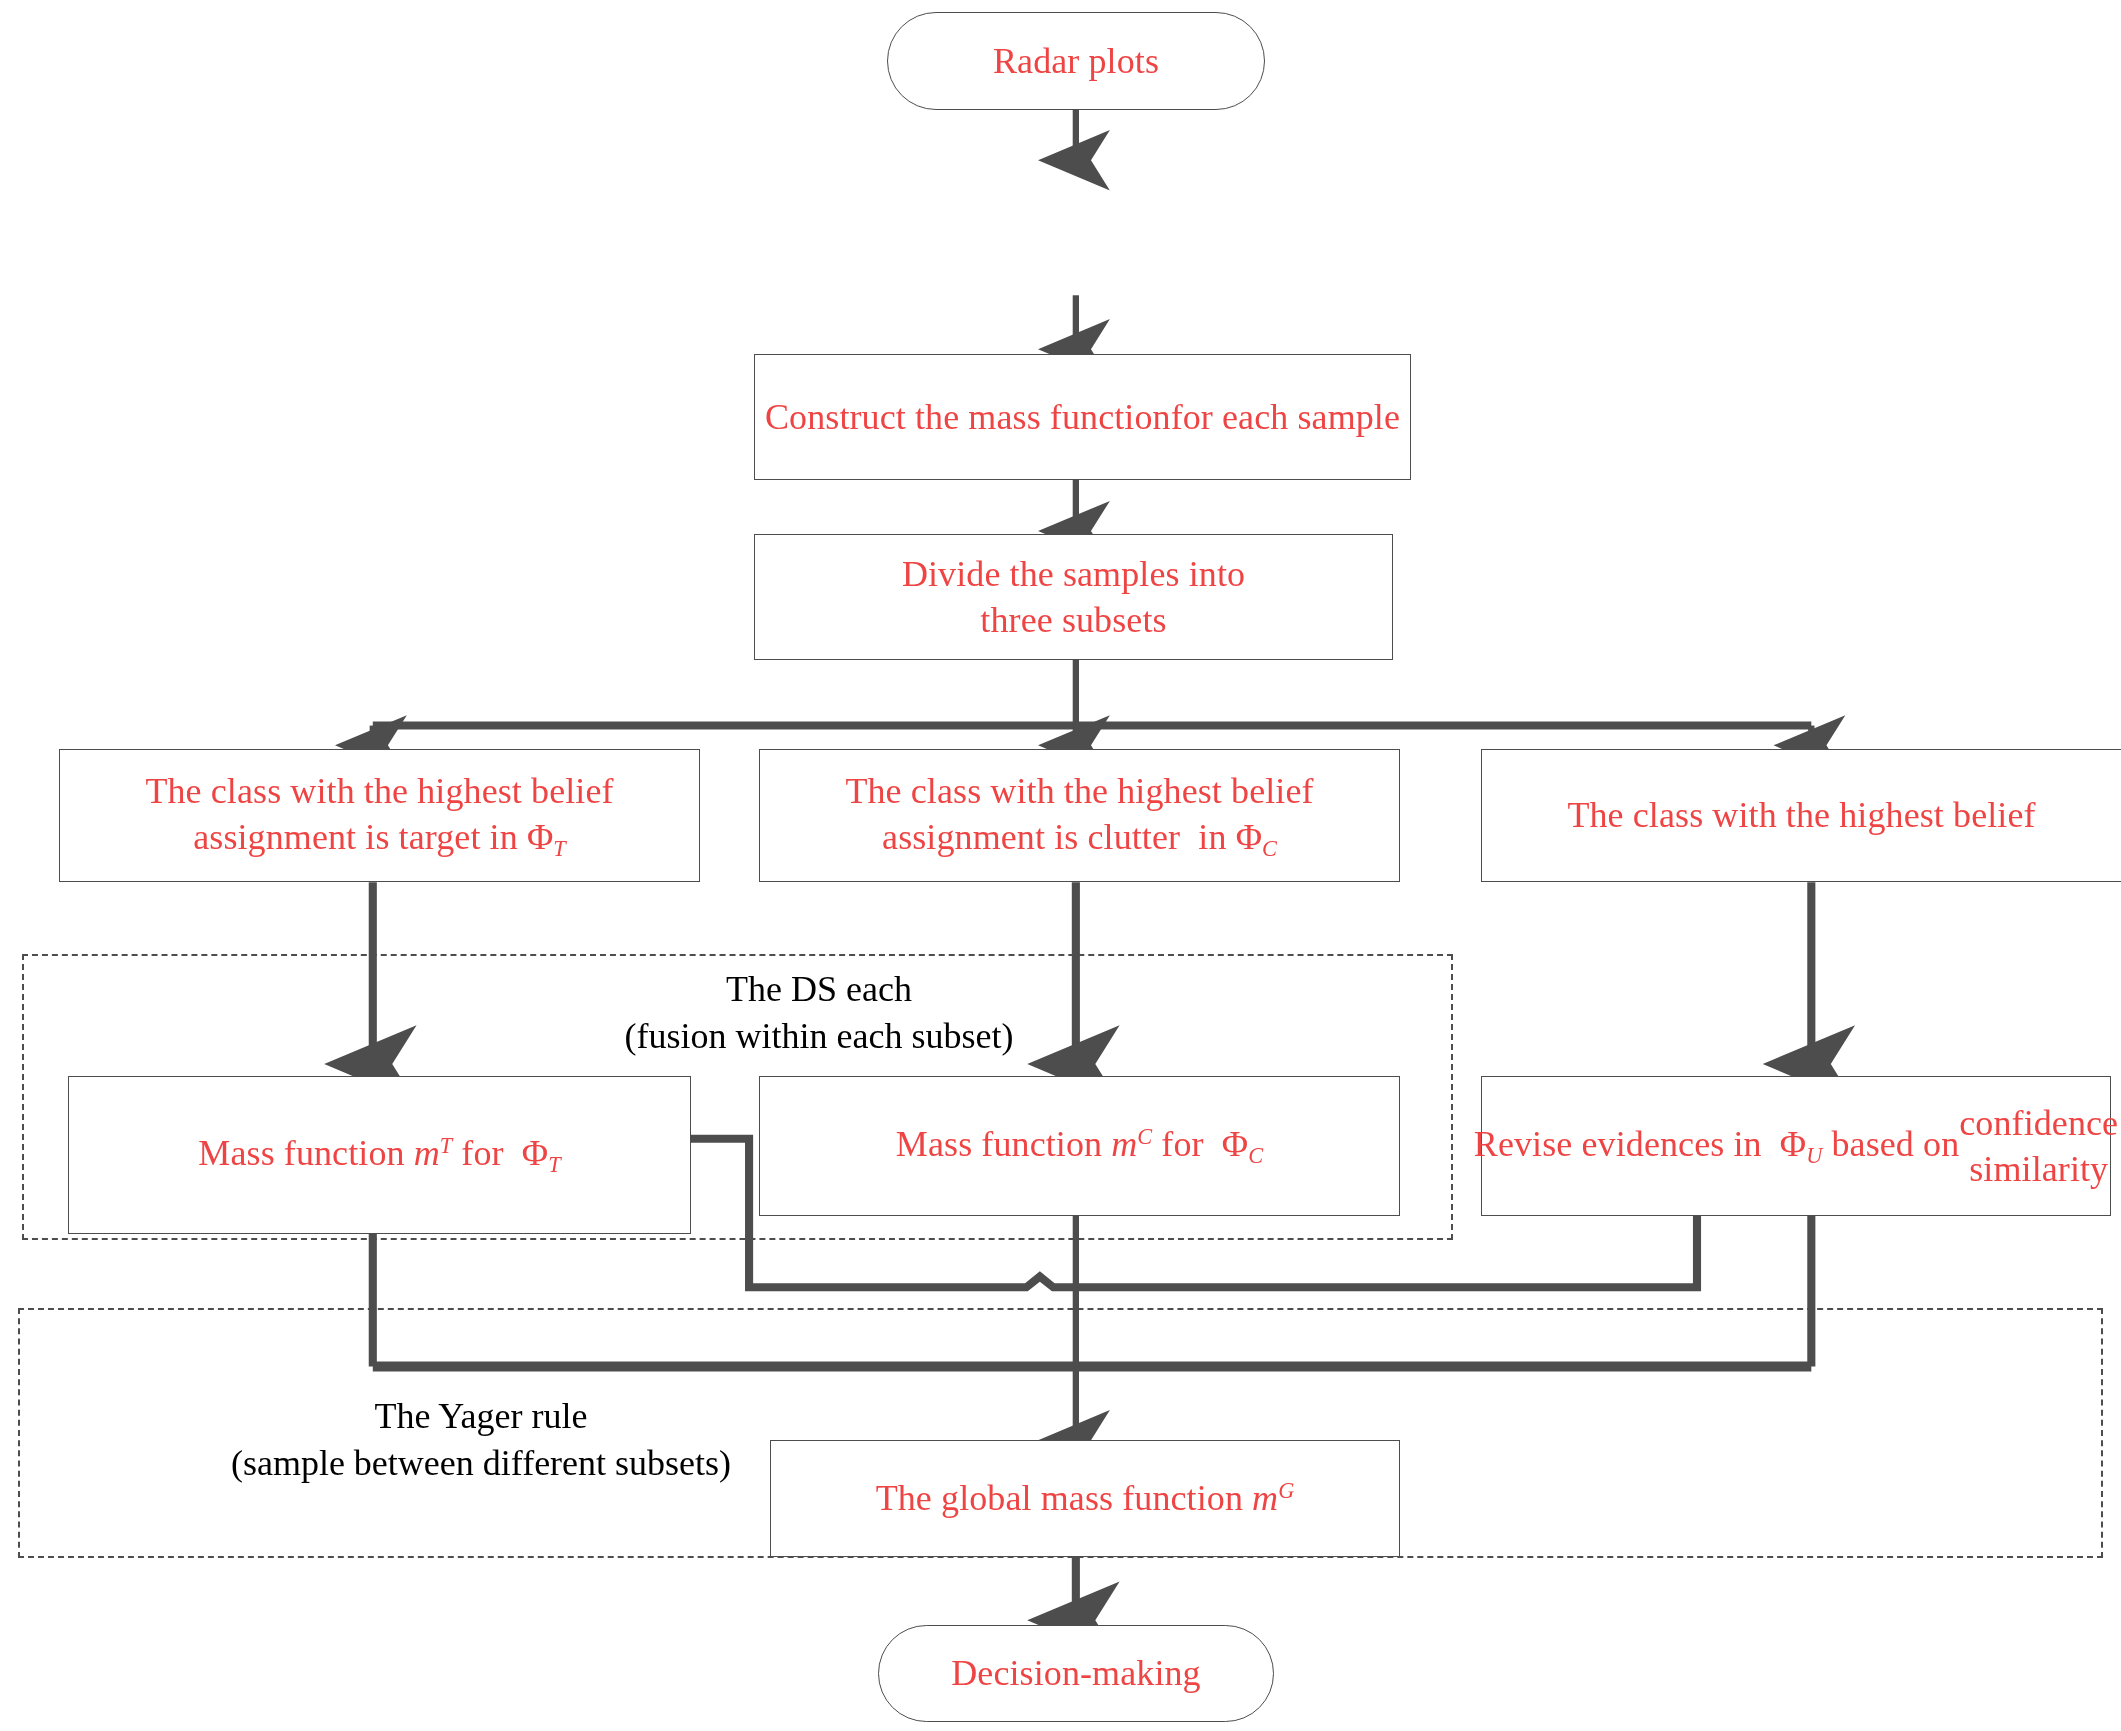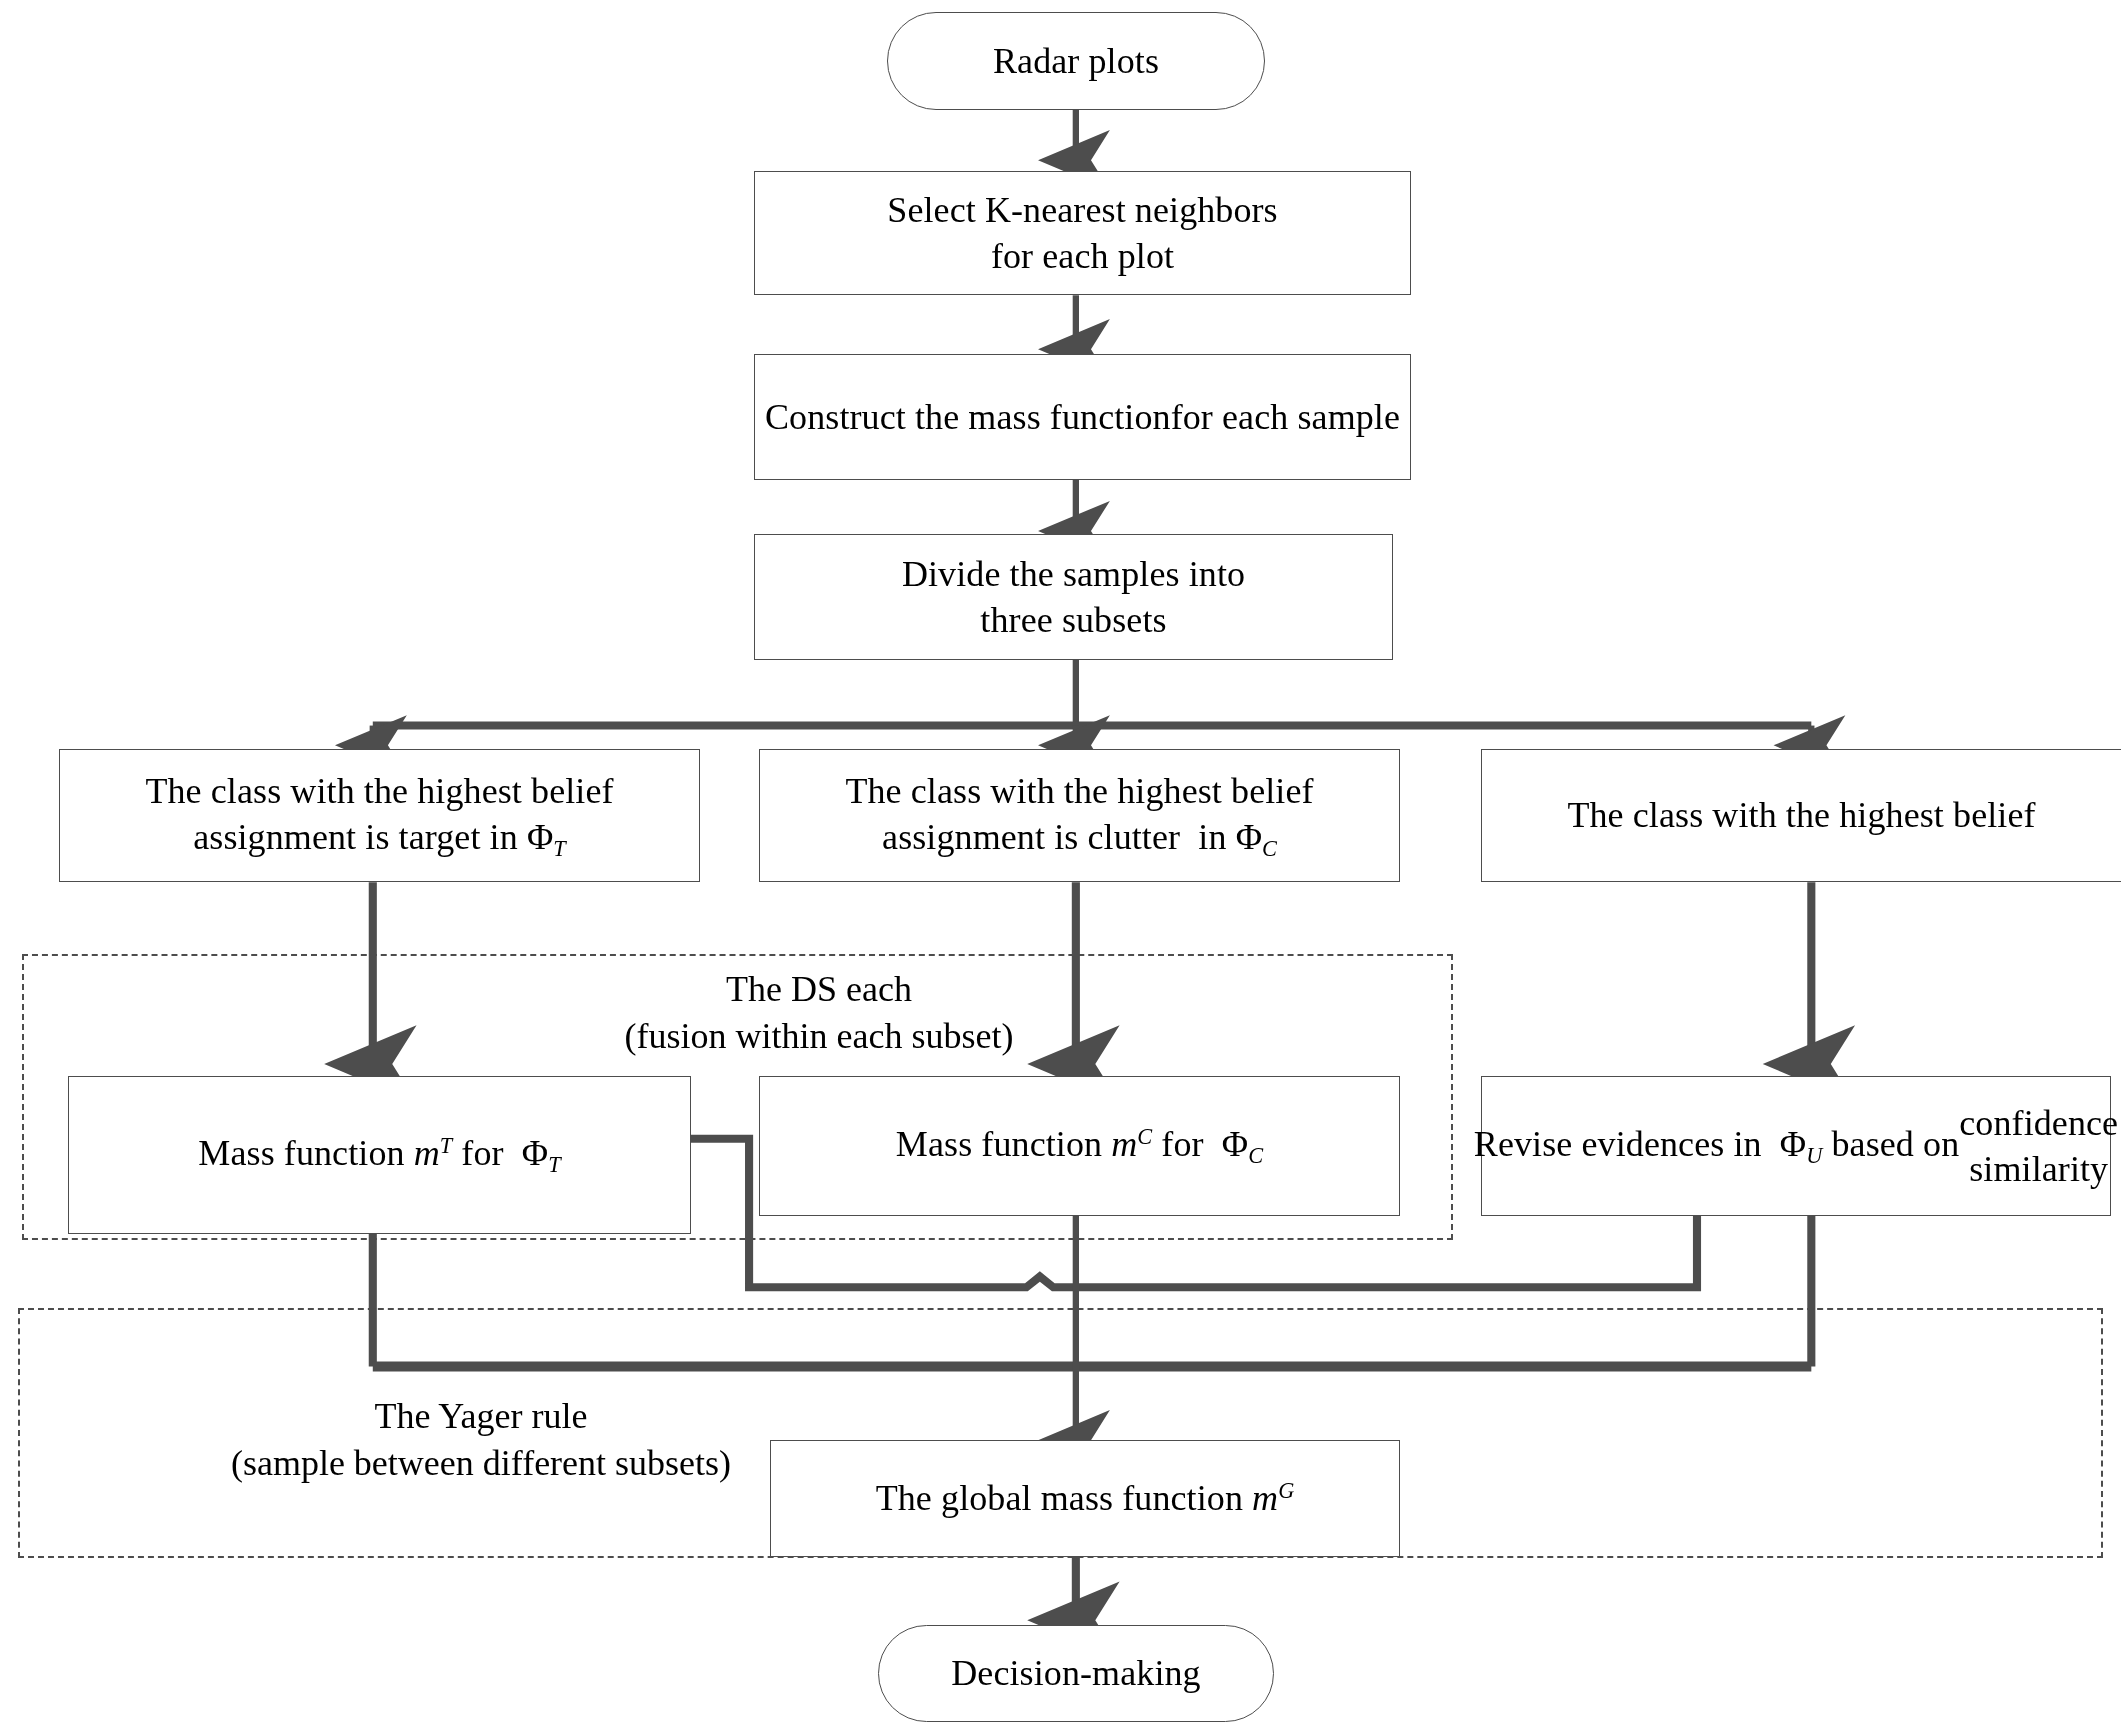--- a/index.html
+++ b/index.html
@@ -1,20 +1,20 @@
 <!DOCTYPE html>
 <html style="font-size:14.4px"><head>
 <meta charset="utf-8">
 <style>
   html,body{margin:0;padding:0;background:#ffffff;}
   body{font-family:"Liberation Serif","DejaVu Serif",serif;}
   #stage{position:relative;width:2122px;height:1732px;background:#fff;overflow:hidden;}
   #stage svg.layer{position:absolute;left:0;top:0;width:2122px;height:1732px;pointer-events:none;}
   .node{position:absolute;box-sizing:border-box;display:flex;align-items:center;justify-content:center;
-        text-align:center;background:#ffffff;color:#000000;line-height:1.28;}
+        text-align:center;background:#ffffff;color:#ef4444;line-height:1.28;}
   .rect{border:1.8px solid #4d4d4d;}
   .pill{border:1.8px solid #4d4d4d;border-radius:899px;}
   .txt{font-size:36px;letter-spacing:0.1px;}
   .label{position:absolute;display:flex;align-items:center;justify-content:center;text-align:center;
          color:#000;font-size:36px;line-height:1.3;background:transparent;}
   sub{font-size:0.62em;font-style:italic;vertical-align:-0.32em;letter-spacing:0;}
   sup{font-size:0.62em;font-style:italic;vertical-align:0.52em;letter-spacing:0;}
   .it{font-style:italic;}
   .phi{font-style:normal;}
   .nw{white-space:nowrap;}
@@ -76,24 +76,20 @@
   </div>
   <div class="label" style="left:166px;top:1386px;width:630px;height:108px;flex-direction:column;">
     <span>The Yager rule</span>
     <span>(sample between different subsets)</span>
   </div>
 
   <div class="node pill txt" style="left:887px;top:11.7px;width:378px;height:98px;">
     <span>Radar plots</span>
   </div>
 
-  <div class="node rect txt" style="left:754px;top:171px;width:657px;height:124px;flex-direction:column;">
-    <span>Select K-nearest neighbors</span>
-    <span>for each plot</span>
-  </div>
 
   <div class="node rect txt" style="left:754px;top:354px;width:657px;height:126px;flex-direction:row;">
     <span>Construct the mass function</span>
     <span>for each sample</span>
   </div>
 
   <div class="node rect txt" style="left:754px;top:534px;width:639px;height:126px;flex-direction:column;">
     <span>Divide the samples into</span>
     <span>three subsets</span>
   </div>

